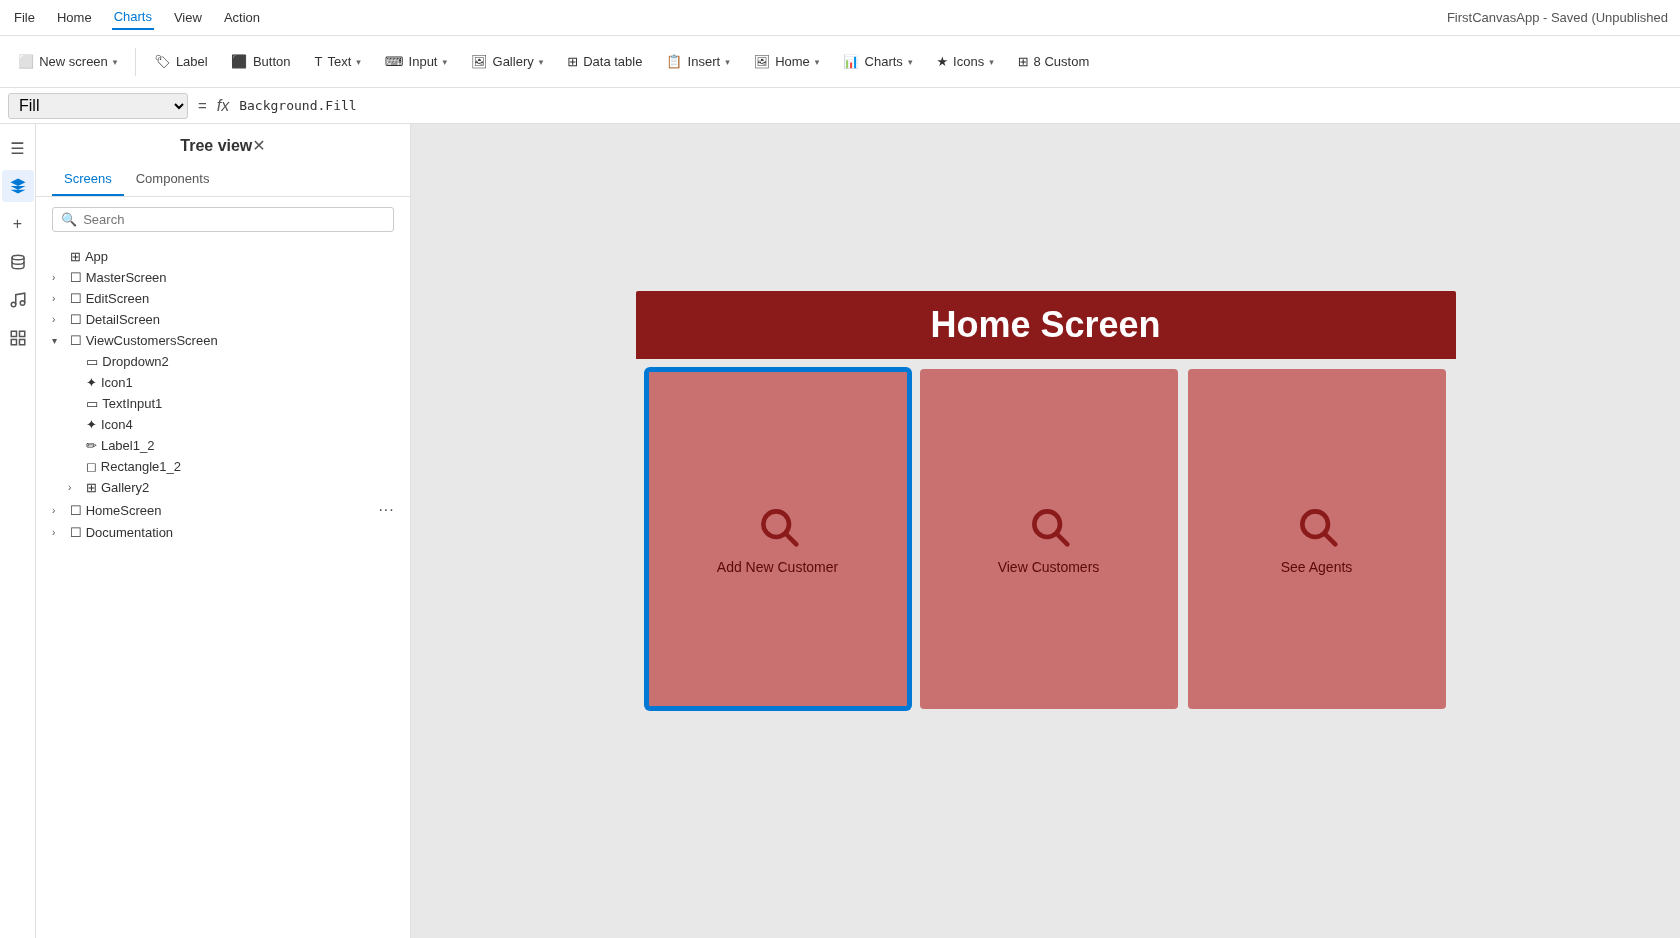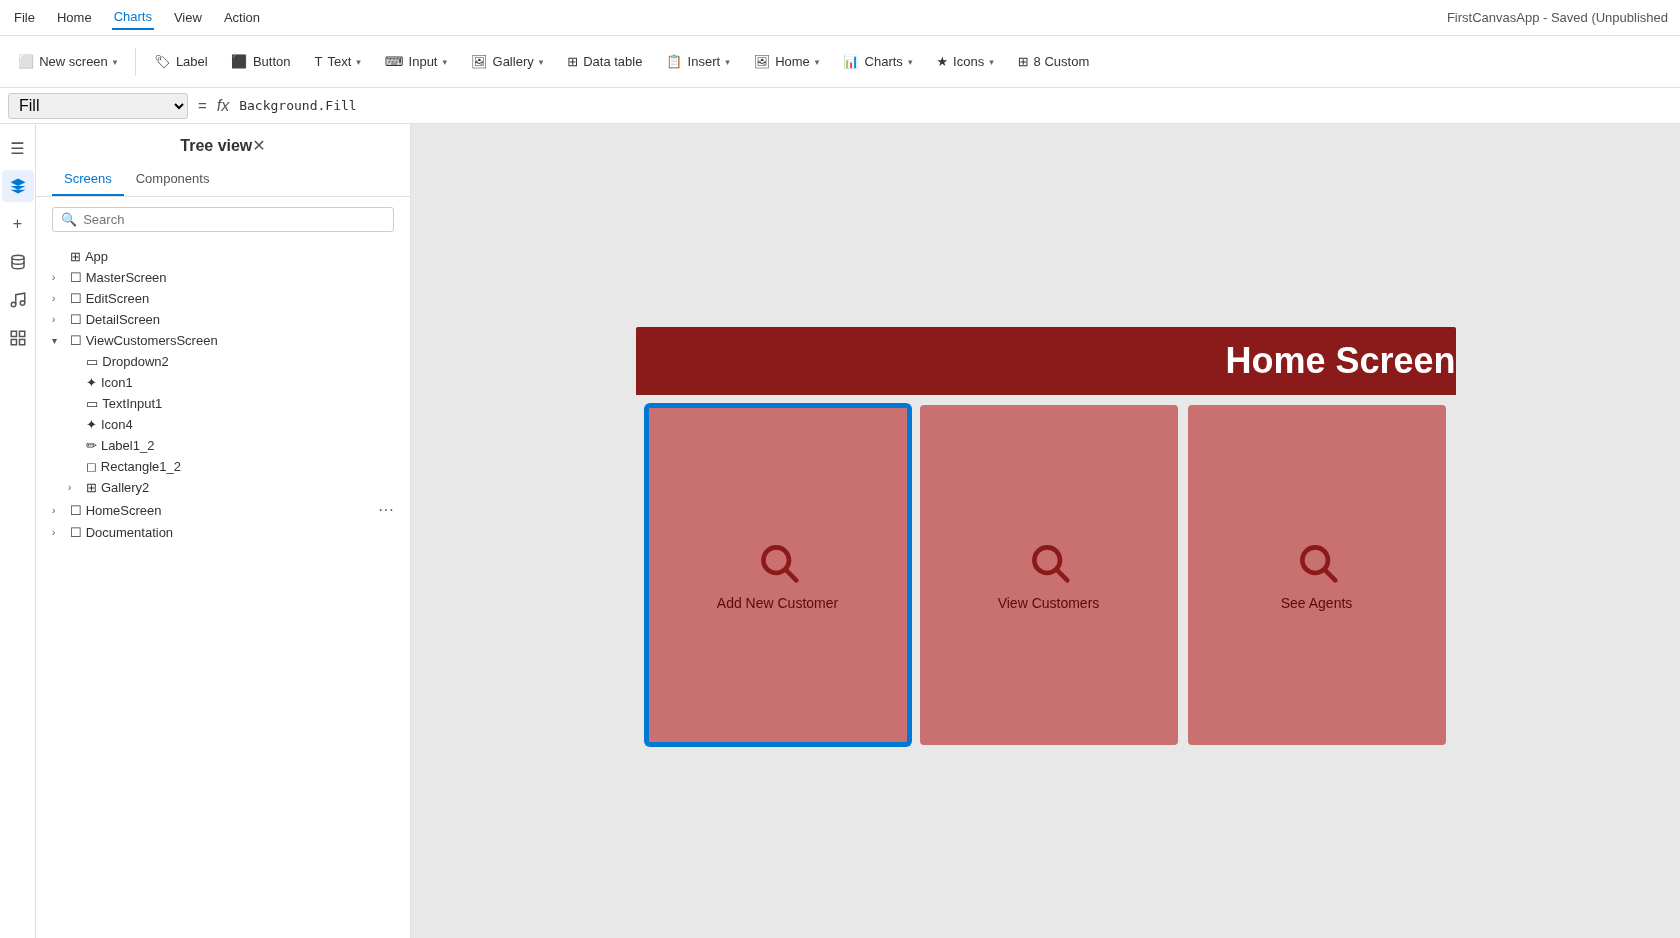--- a/index.html
+++ b/index.html
@@ -112,23 +112,22 @@
 
     
     .home-screen-canvas {
       width: 820px; height: 480px; background: #e8e8e8;
       position: relative; display: flex; flex-direction: column;
       align-items: center;
     }
 
     .home-header {
       width: 100%; background: #8b1a1a; height: 68px;
-      display: flex; align-items: center; justify-content: flex-end;
+      display: flex; align-items: center; justify-content: center;
       border-radius: 2px 2px 0 0;
-      margin-top: 36px;
     }
     .home-header-text {
       font-size: 36px; font-weight: 700; color: #fff;
     }
 
     .cards-row {
       display: flex; gap: 10px; padding: 10px;
       width: 100%;
     }
 

